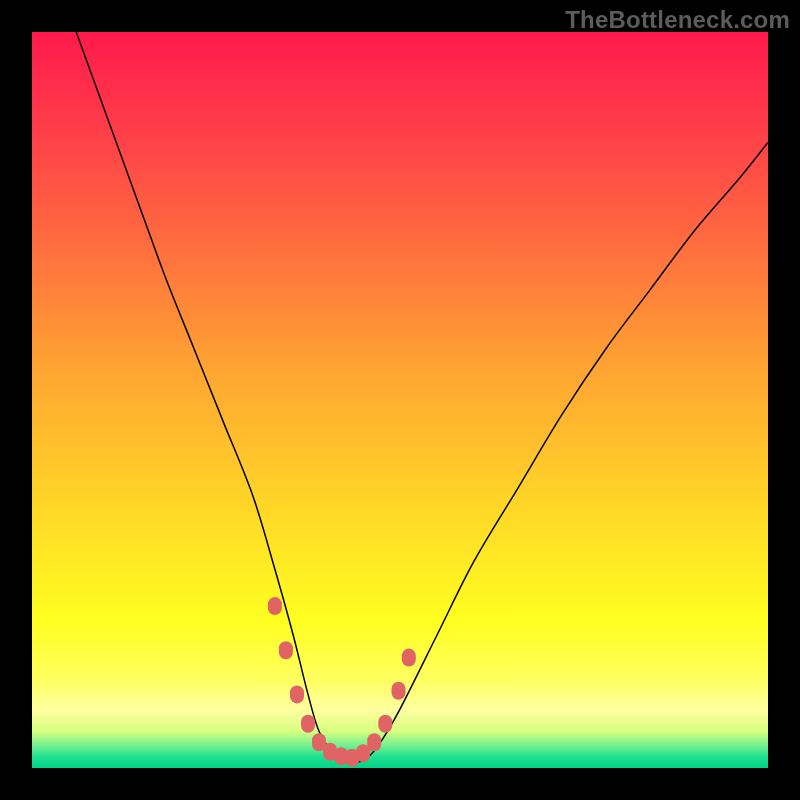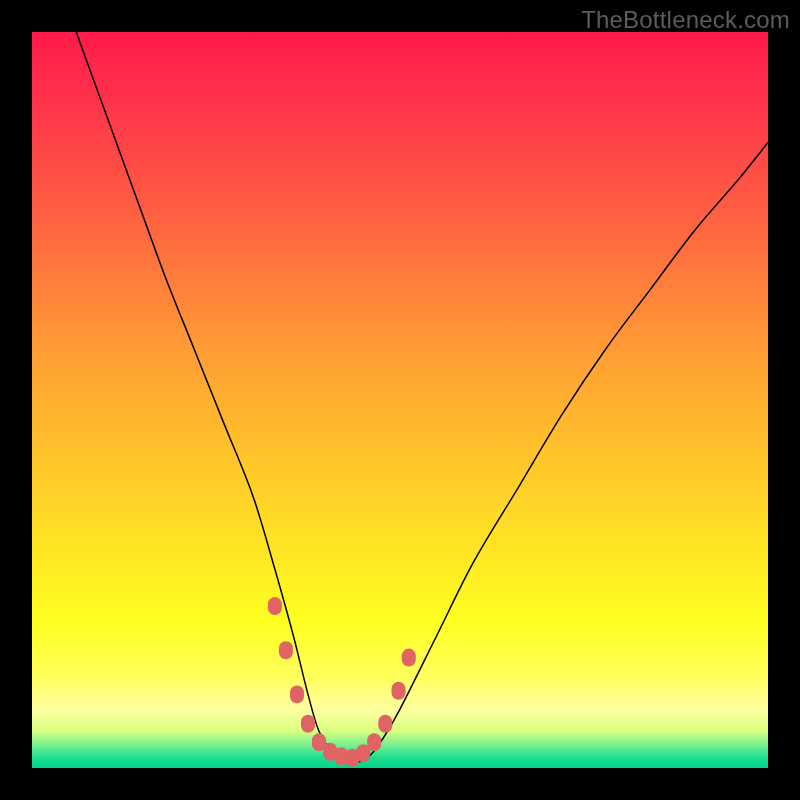--- a/index.html
+++ b/index.html
@@ -30,21 +30,21 @@
       #70f090 97%,
       #20e090 98.5%,
       #00d488 100%
     );
   }
   .watermark {
     position: absolute;
     top: 6px;
     right: 10px;
     font-size: 24px;
-    font-weight: 400;
+    font-weight: 700;
     color: #5c5c5c;
     letter-spacing: 0.2px;
     user-select: none;
     margin-left: 41px;
   }
   svg.curve {
     position: absolute;
     left: 0;
     top: 0;
     width: 736px;

